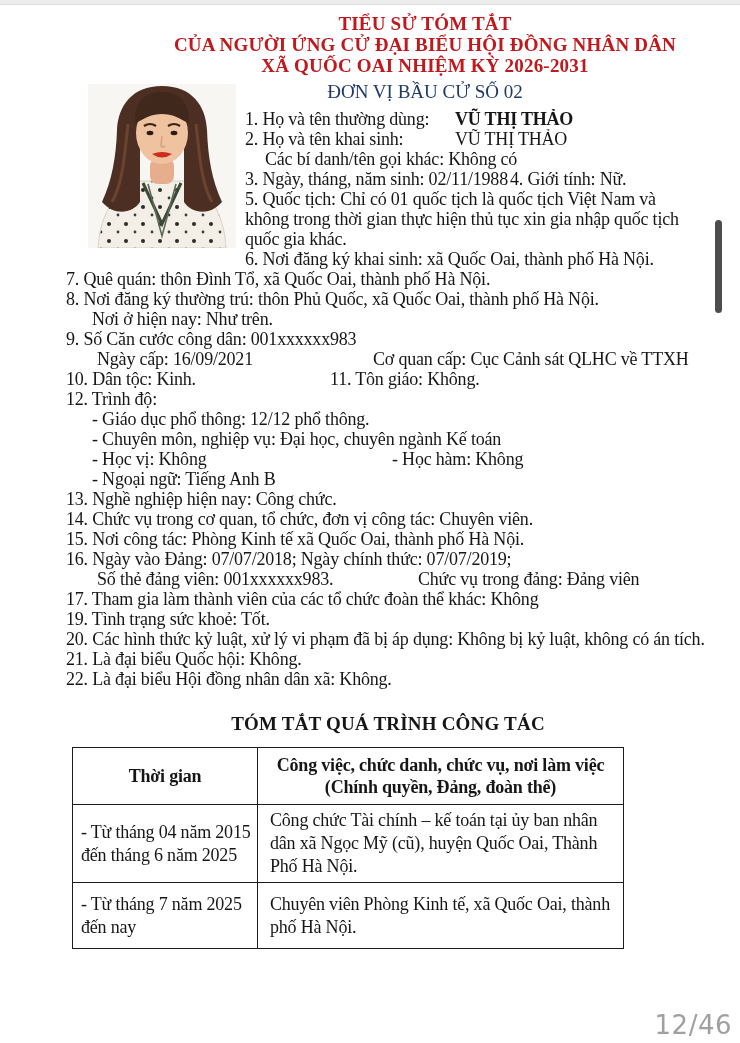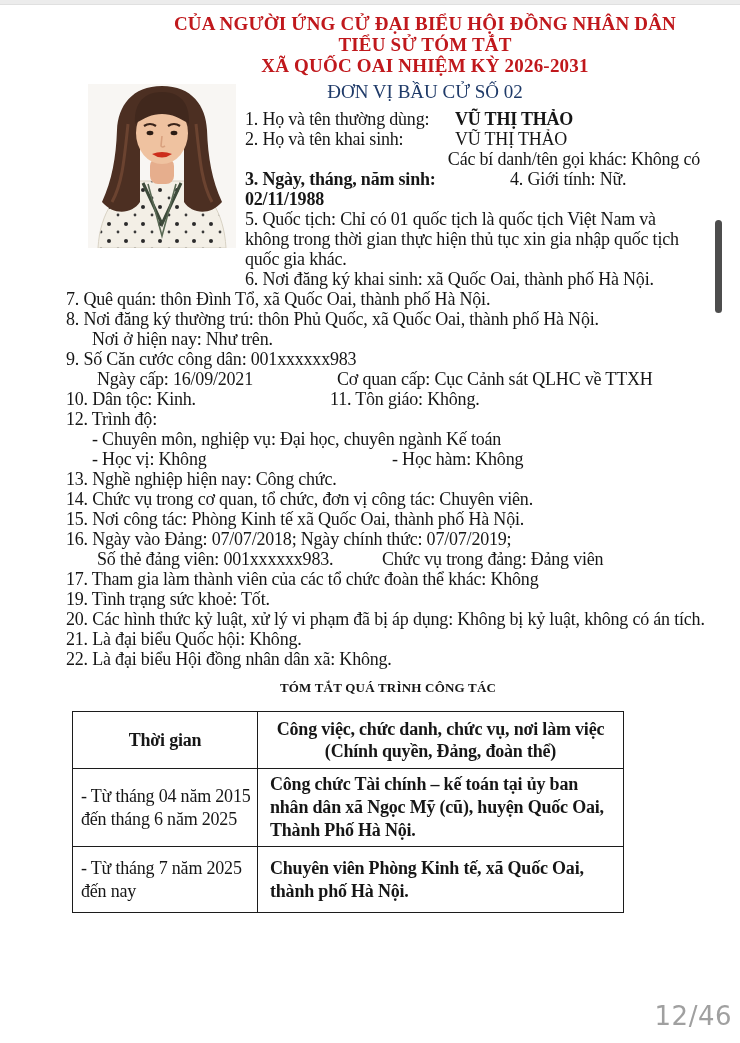--- a/index.html
+++ b/index.html
@@ -26,67 +26,67 @@
   .photo {
     position:absolute; left:88px; top:84px; width:148px; height:164px;
     overflow:hidden; background:#f8f6f3;
   }
   .photo svg { display:block; }
 
   
   .line { font-size:18px; line-height:20px; letter-spacing:-0.2px; }
   .block-a { margin-left:245px; margin-right:40px; margin-top:7px; }
   .block-b { margin-left:66px;  margin-right:30px; }
-  .indent-sm { padding-left:20px;text-align:right; }
+  .indent-sm { padding-left:20px; }
   .indent-md { padding-left:26px; }
-  .indent-lg { padding-left:31px; }
+  .indent-lg { padding-left:31px;gap:36px; }
   .pair { display:flex; }
-  .pair .left-a { flex:0 0 265px;font-weight:bold; }
+  .pair .left-a { flex:0 0 265px; }
   .pair .left-9 { flex:0 0 240px; }
   .pair .left-10 { flex:0 0 264px; }
   .pair .left-12 { flex:0 0 300px; }
   .pair .left-16 { flex:0 0 285px; }
   .name-row { display:flex; }
   .name-row .lbl { flex:0 0 210px; }
   .bold { font-weight:bold; }
 
   
-  .wh-heading { margin-top:8px; text-align:center; font-weight:bold; font-size:13px; line-height:22px; letter-spacing:0.2px; }
+  .wh-heading { margin-top:24px; text-align:center; font-weight:bold; font-size:19px; line-height:22px; letter-spacing:0.2px; }
   table.wh {
     margin-left:6px; margin-top:12px; width:552px;
     border-collapse:collapse; table-layout:fixed;
   }
   table.wh th, table.wh td { border:1.6px solid #1c1c1c; font-size:18px; letter-spacing:-0.2px; }
   table.wh col.c1 { width:185px; }
   table.wh th { font-weight:bold; text-align:center; height:57px; padding:4px 10px; line-height:22px; }
   table.wh td { height:66px; vertical-align:middle; line-height:23px; }
   table.wh td.t-time { padding:4px 6px 4px 8px; }
-  table.wh td.t-job  { padding:4px 10px 4px 12px;font-weight:bold; }
+  table.wh td.t-job  { padding:4px 10px 4px 12px; }
 
   
   .scrollbar-thumb {
     position:absolute; right:18px; top:220px; width:7px; height:93px;
     background:#4d4d4d; border-radius:4px;
   }
   .page-indicator {
-    position:absolute; right:8px; bottom:13px;
+    position:absolute; right:8px; bottom:4px;
     font-family:"DejaVu Sans","Liberation Sans",sans-serif;
     font-size:26px; line-height:28px; color:#a0a0a0; letter-spacing:0.5px;
   }
 </style>
 </head>
 <body>
 
 <div class="top-strip"></div>
 
 <div class="doc">
 
   <div class="doc-header">
+    <div class="title-line">TIỂU SỬ TÓM TẮT</div>
     <div class="title-line">CỦA NGƯỜI ỨNG CỬ ĐẠI BIỂU HỘI ĐỒNG NHÂN DÂN</div>
-    <div class="title-line">TIỂU SỬ TÓM TẮT</div>
     <div class="title-line">XÃ QUỐC OAI NHIỆM KỲ 2026-2031</div>
     <div class="unit-line">ĐƠN VỊ BẦU CỬ SỐ 02</div>
   </div>
 
   <div class="photo">
     <svg width="148" height="164" viewBox="0 0 148 164" xmlns="http://www.w3.org/2000/svg">
       <defs>
         <pattern id="dots" width="17" height="17" patternUnits="userSpaceOnUse">
           <rect width="17" height="17" fill="#f3efe6"></rect>
           <circle cx="4" cy="4" r="2" fill="#2b2b2b"></circle>
@@ -144,25 +144,27 @@
     <div class="line">9. Số Căn cước công dân: 001xxxxxx983</div>
     <div class="line pair indent-lg">
       <span class="left-9">Ngày cấp: 16/09/2021</span>
       <span>Cơ quan cấp: Cục Cảnh sát QLHC về TTXH</span>
     </div>
     <div class="line pair">
       <span class="left-10">10. Dân tộc: Kinh.</span>
       <span>11. Tôn giáo: Không.</span>
     </div>
     <div class="line">12. Trình độ:</div>
+    <div class="line indent-md">- Giáo dục phổ thông: 12/12 phổ thông.</div>
     <div class="line indent-md">- Chuyên môn, nghiệp vụ: Đại học, chuyên ngành Kế toán</div>
     <div class="line pair indent-md">
       <span class="left-12">- Học vị: Không</span>
       <span>- Học hàm: Không</span>
     </div>
+    <div class="line indent-md">- Ngoại ngữ: Tiếng Anh B</div>
     <div class="line">13. Nghề nghiệp hiện nay: Công chức.</div>
     <div class="line">14. Chức vụ trong cơ quan, tổ chức, đơn vị công tác: Chuyên viên.</div>
     <div class="line">15. Nơi công tác: Phòng Kinh tế xã Quốc Oai, thành phố Hà Nội.</div>
     <div class="line">16. Ngày vào Đảng: 07/07/2018; Ngày chính thức: 07/07/2019;</div>
     <div class="line pair indent-lg">
       <span class="left-16">Số thẻ đảng viên: 001xxxxxx983.</span>
       <span>Chức vụ trong đảng: Đảng viên</span>
     </div>
     <div class="line">17. Tham gia làm thành viên của các tổ chức đoàn thể khác: Không</div>
     <div class="line">19. Tình trạng sức khoẻ: Tốt.</div>

